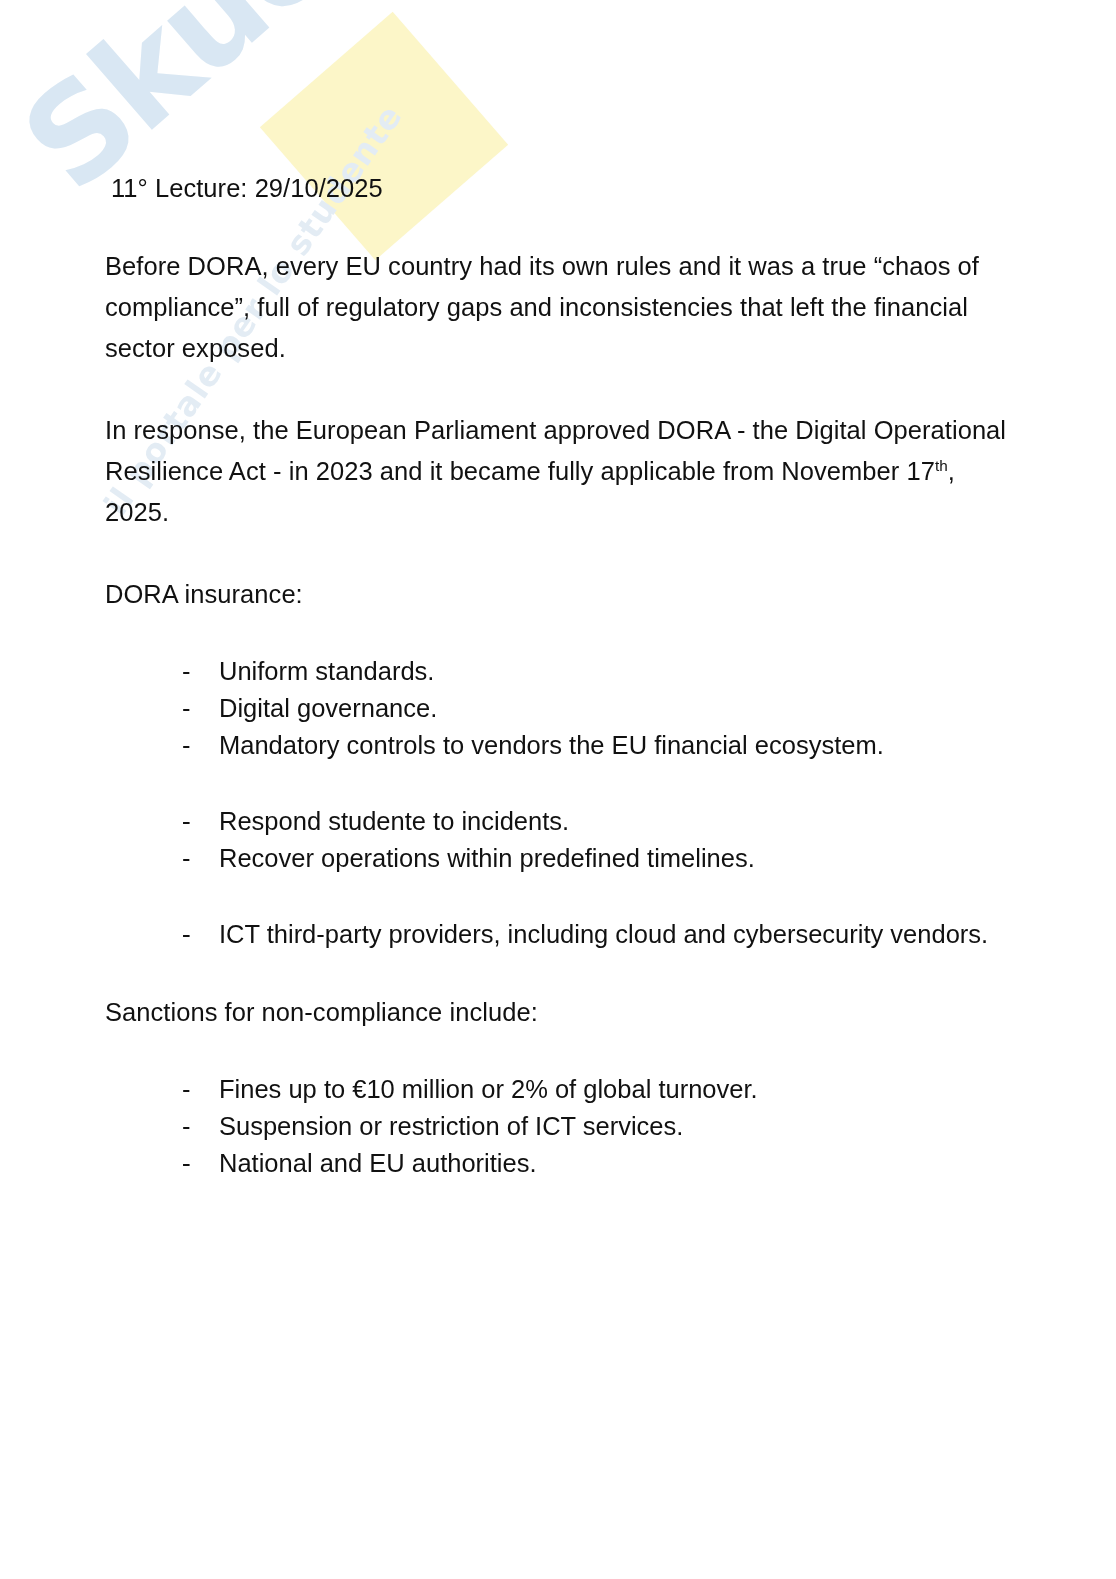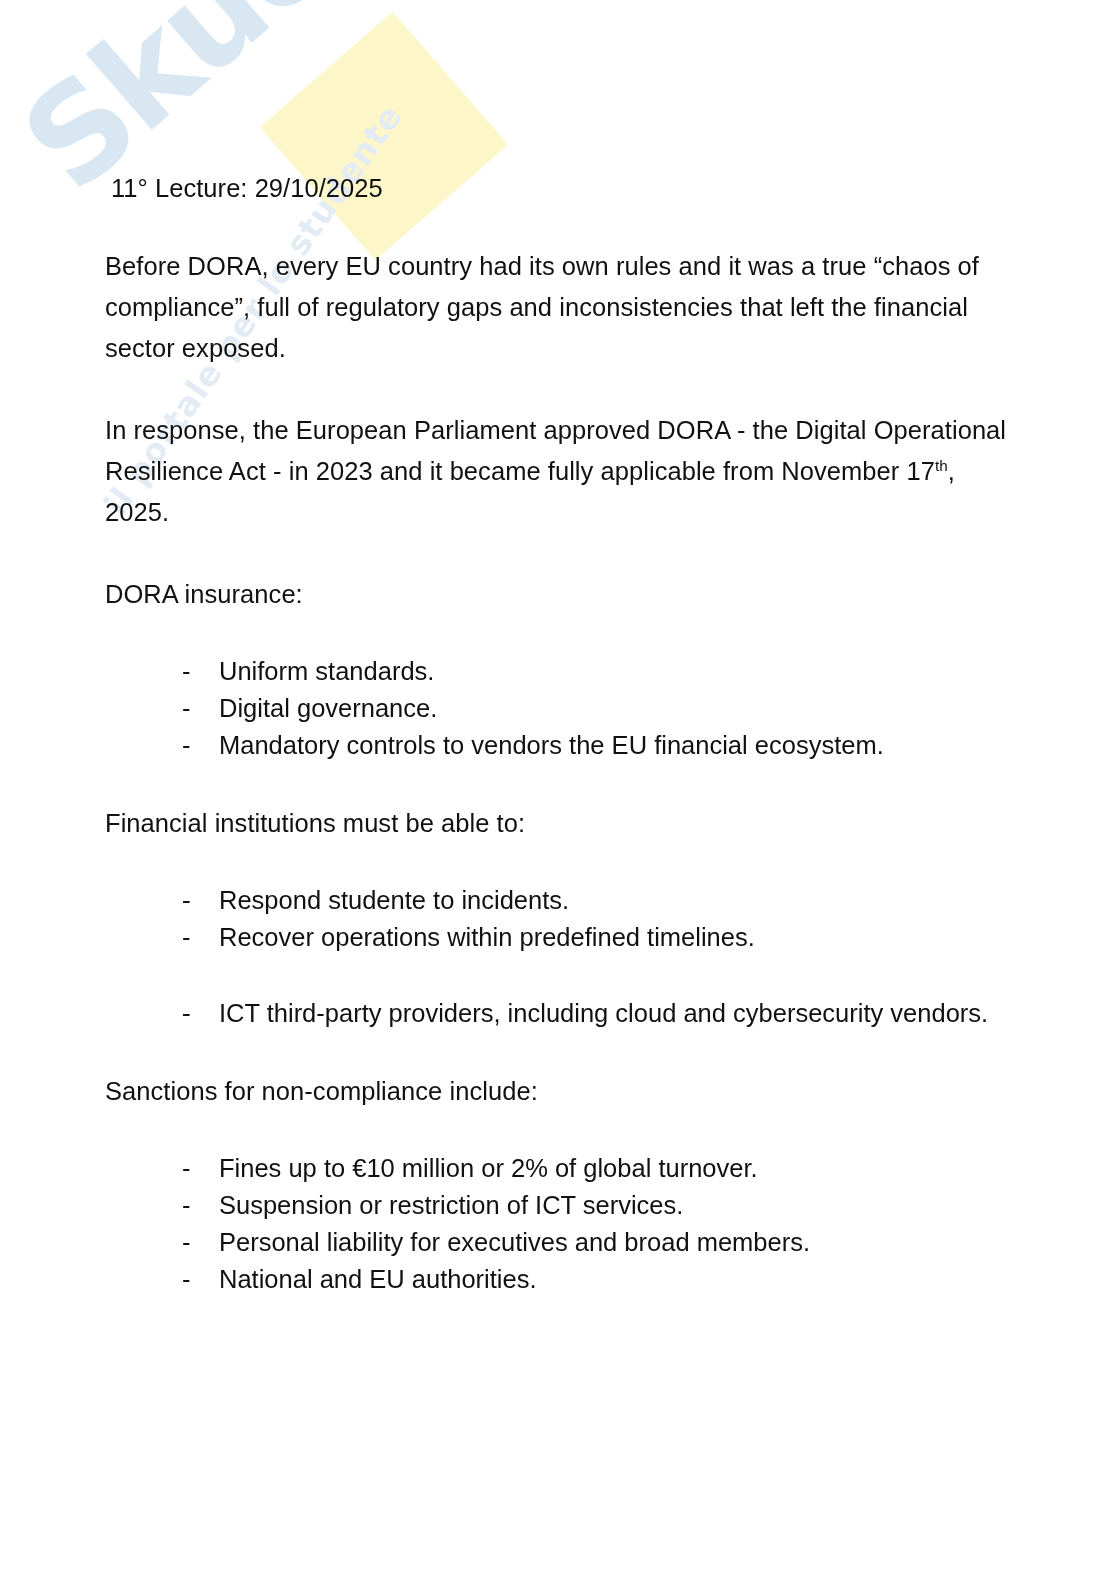--- a/index.html
+++ b/index.html
@@ -128,37 +128,36 @@
     <p class="para"><span>In response, the European Parliament approved DORA - the Digital Operational Resilience Act - in 2023 and it became fully applicable from November 17</span><sup>th</sup><span>, 2025.</span></p>
 
     <p class="para tight">DORA insurance:</p>
 
     <ul class="dashlist">
       <li><span class="dash">-</span><span>Uniform standards.</span></li>
       <li><span class="dash">-</span><span>Digital governance.</span></li>
       <li><span class="dash">-</span><span>Mandatory controls to vendors the EU financial ecosystem.</span></li>
     </ul>
 
-    <p class="para tight">Financial institutions must be able to:</p>
 
     <ul class="dashlist">
       <li><span class="dash">-</span></li>
       <li><span class="dash">-</span><span>Respond studente to incidents.</span></li>
       <li><span class="dash">-</span><span>Recover operations within predefined timelines.</span></li>
     </ul>
 
 
     <ul class="dashlist">
       <li><span class="dash">-</span></li>
       <li><span class="dash">-</span><span>ICT third-party providers, including cloud and cybersecurity vendors.</span></li>
     </ul>
 
     <p class="para tight">Sanctions for non-compliance include:</p>
 
     <ul class="dashlist">
       <li><span class="dash">-</span><span>Fines up to €10 million or 2% of global turnover.</span></li>
       <li><span class="dash">-</span><span>Suspension or restriction of ICT services.</span></li>
-      <li><span class="dash">-</span><span>Personal liability for executives and broad members.</span></li>
+      <li><span class="dash">-</span></li>
       <li><span class="dash">-</span><span>National and EU authorities.</span></li>
     </ul>
 
   </div>
 </div>
 
 </body></html>

